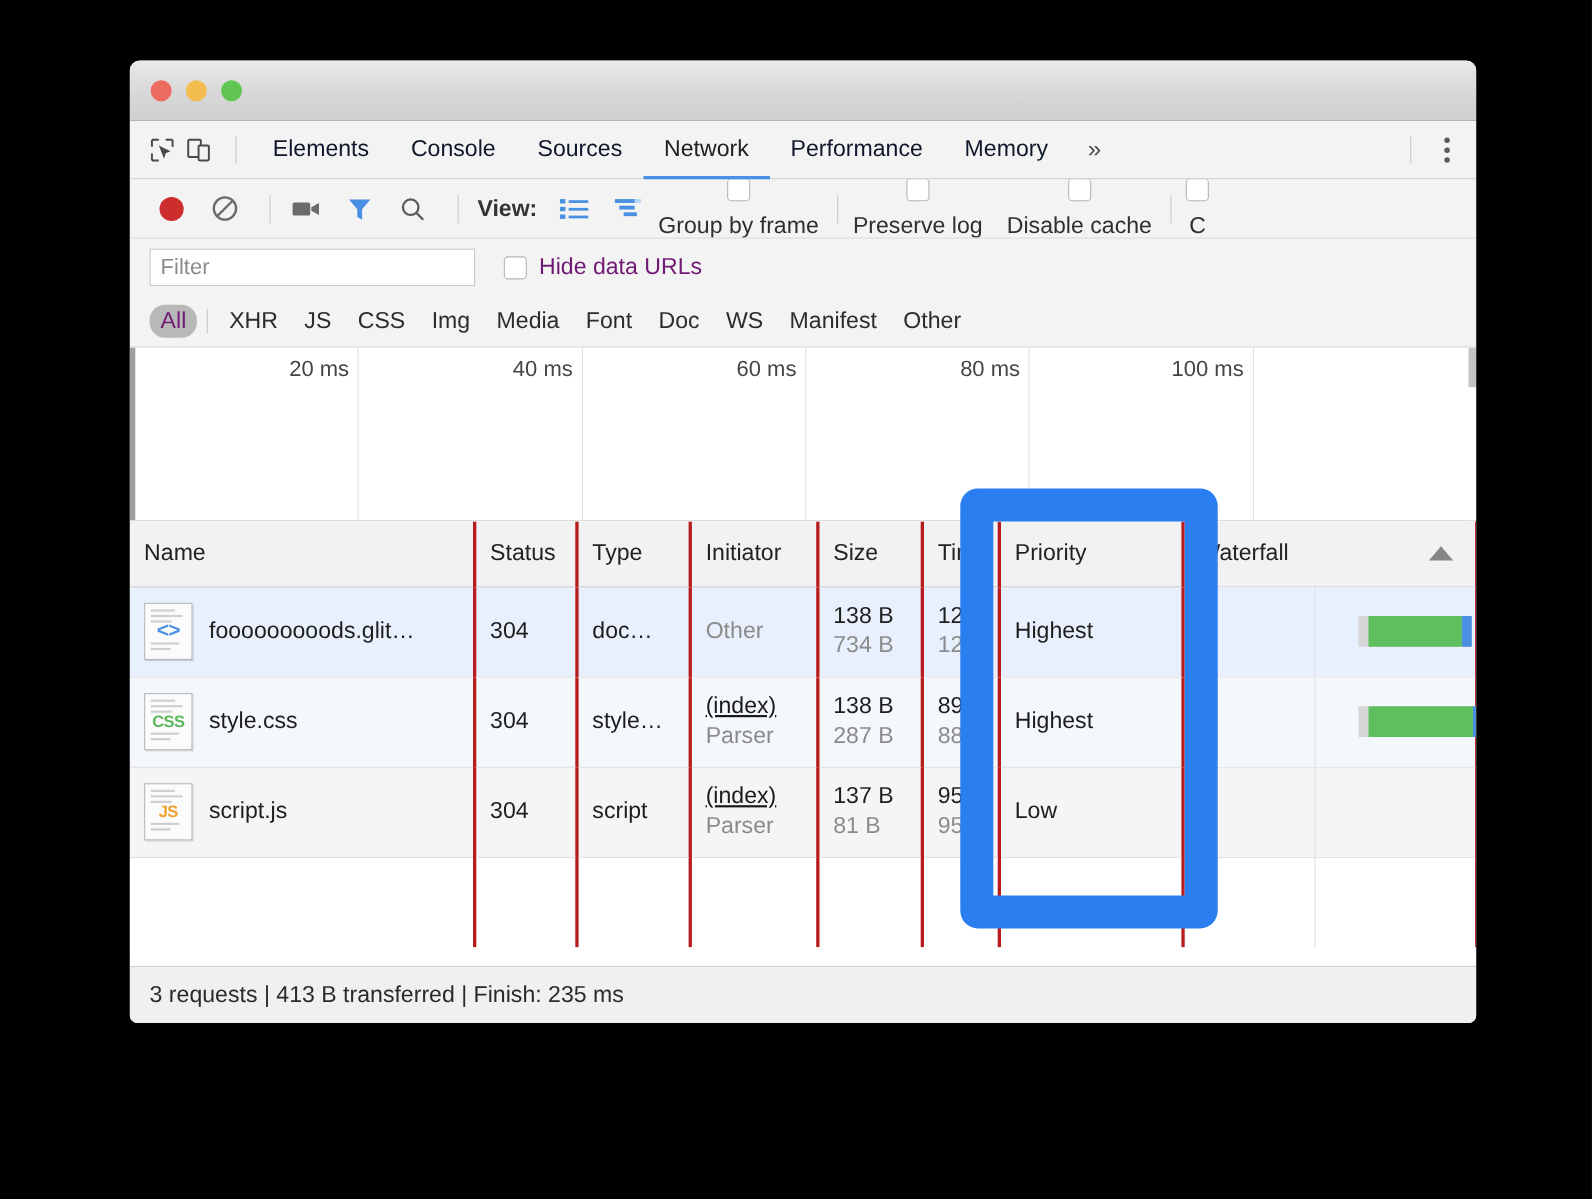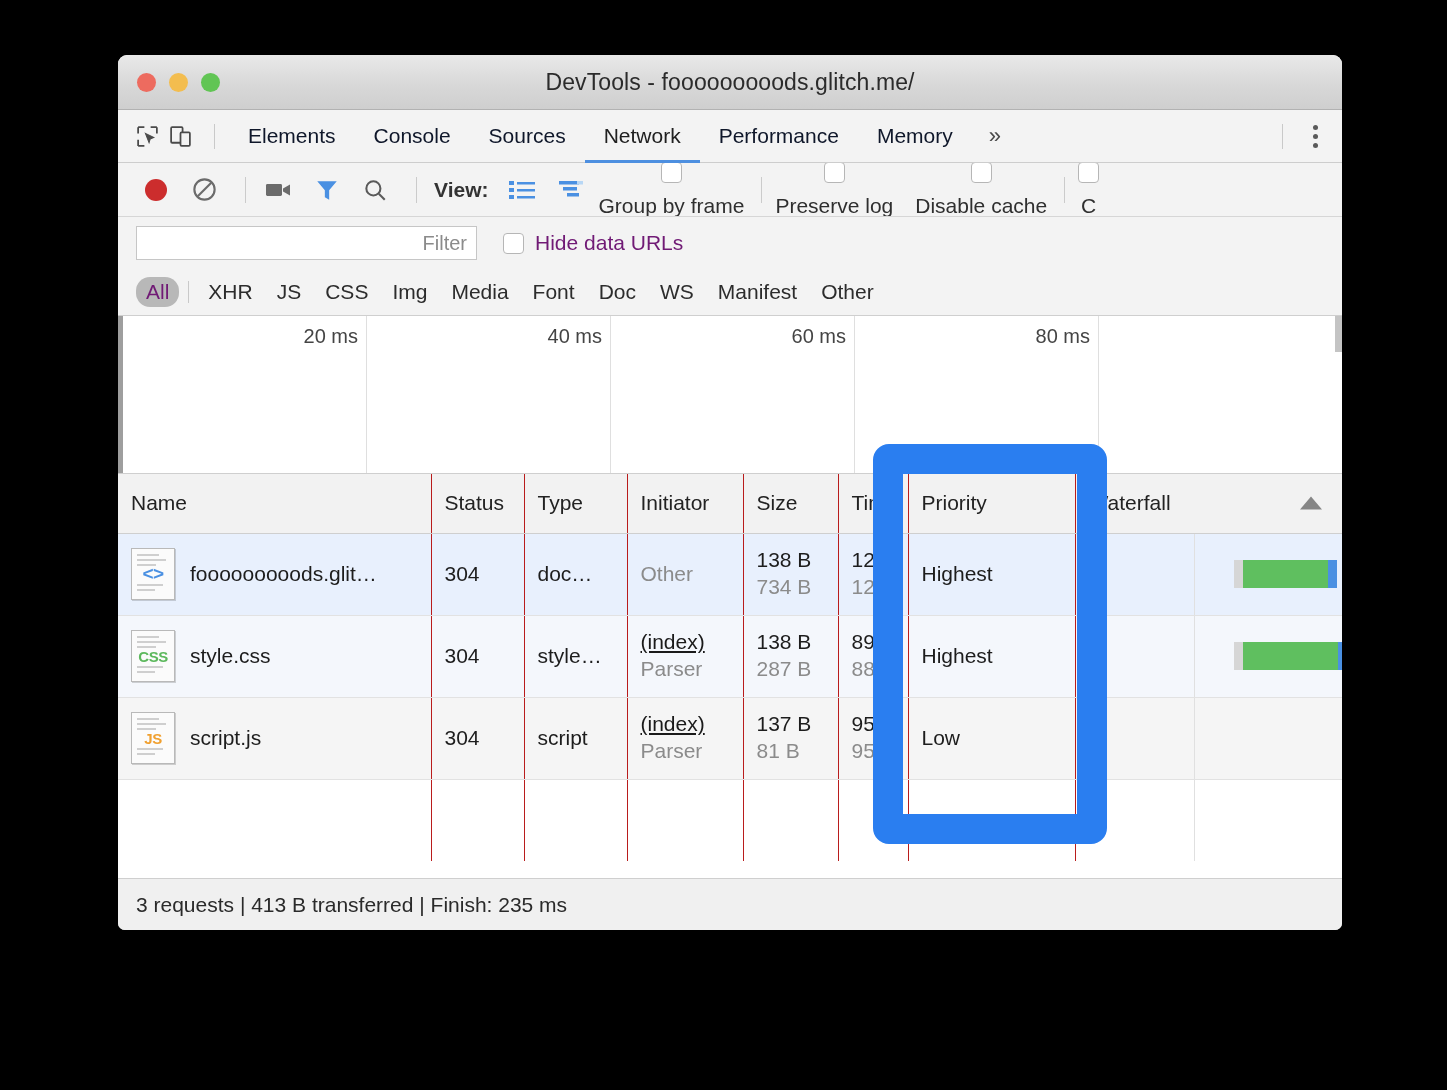--- a/index.html
+++ b/index.html
@@ -99,24 +99,24 @@
   .cbox span { font-size: 21px; color: #2f2f2f; white-space: nowrap; }
 
   
   .filterrow {
     height: 52px; flex: none;
     background: #f3f3f3;
     display: flex; align-items: center;
     padding: 0 18px;
   }
   .filterbox {
-    width: 341px; height: 34px;
+    width: 296px; height: 34px;
     background: #fff; border: 1px solid #c6c6c6;
     display: flex; align-items: center; padding: 0 9px;
-    font-size: 20px; color: #8b8b8b; justify-content: flex-end;
+    font-size: 20px; color: #8b8b8b;
   }
   .hidedata { display: flex; align-items: center; gap: 11px; margin-left: 26px; }
   .hidedata span { font-size: 21px; color: #701a75; }
 
   
   .chiprow {
     height: 47px; flex: none;
     background: #f3f3f3;
     border-bottom: 1px solid #cfcfcf;
     display: flex; align-items: center;
@@ -147,21 +147,21 @@
   .tickcell:last-child { border-right: none; }
   .ticklbl {
     position: absolute; right: 8px; top: 9px;
     font-size: 20px; color: #444;
   }
 
   
   .tablewrap { flex: 1; background: #fff; position: relative; overflow: hidden; }
   table.net { width: 100%; border-collapse: collapse; table-layout: fixed; }
   table.net th, table.net td {
-    border-right: 1px solid #b91c1c;
+    border-right: 3px solid #b91c1c;
     border-bottom: 1px solid #e2e2e2;
     text-align: left;
     font-weight: normal;
   }
   table.net thead th {
     background: #f2f2f2;
     height: 59px;
     font-size: 21px; color: #222;
     padding: 0 13px;
     border-bottom: 1px solid #cfcfcf;
@@ -261,21 +261,20 @@
 
 <div id="stage">
   <div class="window">
 
     <div class="titlebar">
       <div class="traffic">
         <span class="light red"></span>
         <span class="light yellow"></span>
         <span class="light green"></span>
       </div>
-      <div class="title">DevTools - fooooooooods.glitch.me/</div>
     </div>
 
     <div class="tabstrip">
       <span class="tool-ico">
         <svg width="25" height="25" viewBox="0 0 24 24" fill="none" stroke="#4a4a4a" stroke-width="1.7">
           <path d="M3 3h6M3 3v6M21 3h-6M21 3v6M3 21h6M3 21v-6"></path>
           <path d="M10 9l8 4-3.4 1.3L13.5 18z" fill="#4a4a4a" stroke="#4a4a4a" stroke-width="1"></path>
         </svg>
       </span>
       <span class="tool-ico">
@@ -416,20 +415,23 @@
             <span class="ticklbl">20 ms</span>
           </div>
         <div class="tickcell">
             <span class="ticklbl">40 ms</span>
           </div>
         <div class="tickcell">
             <span class="ticklbl">60 ms</span>
           </div>
         <div class="tickcell">
             <span class="ticklbl">80 ms</span>
+          </div>
+        <div class="tickcell">
+            <span class="ticklbl">100 ms</span>
           </div>
         <div class="tickcell"></div>
       </div>
       <div class="ovscroll">
           <i></i>
         </div>
     </div>
 
     <div class="tablewrap">
       <table class="net">

